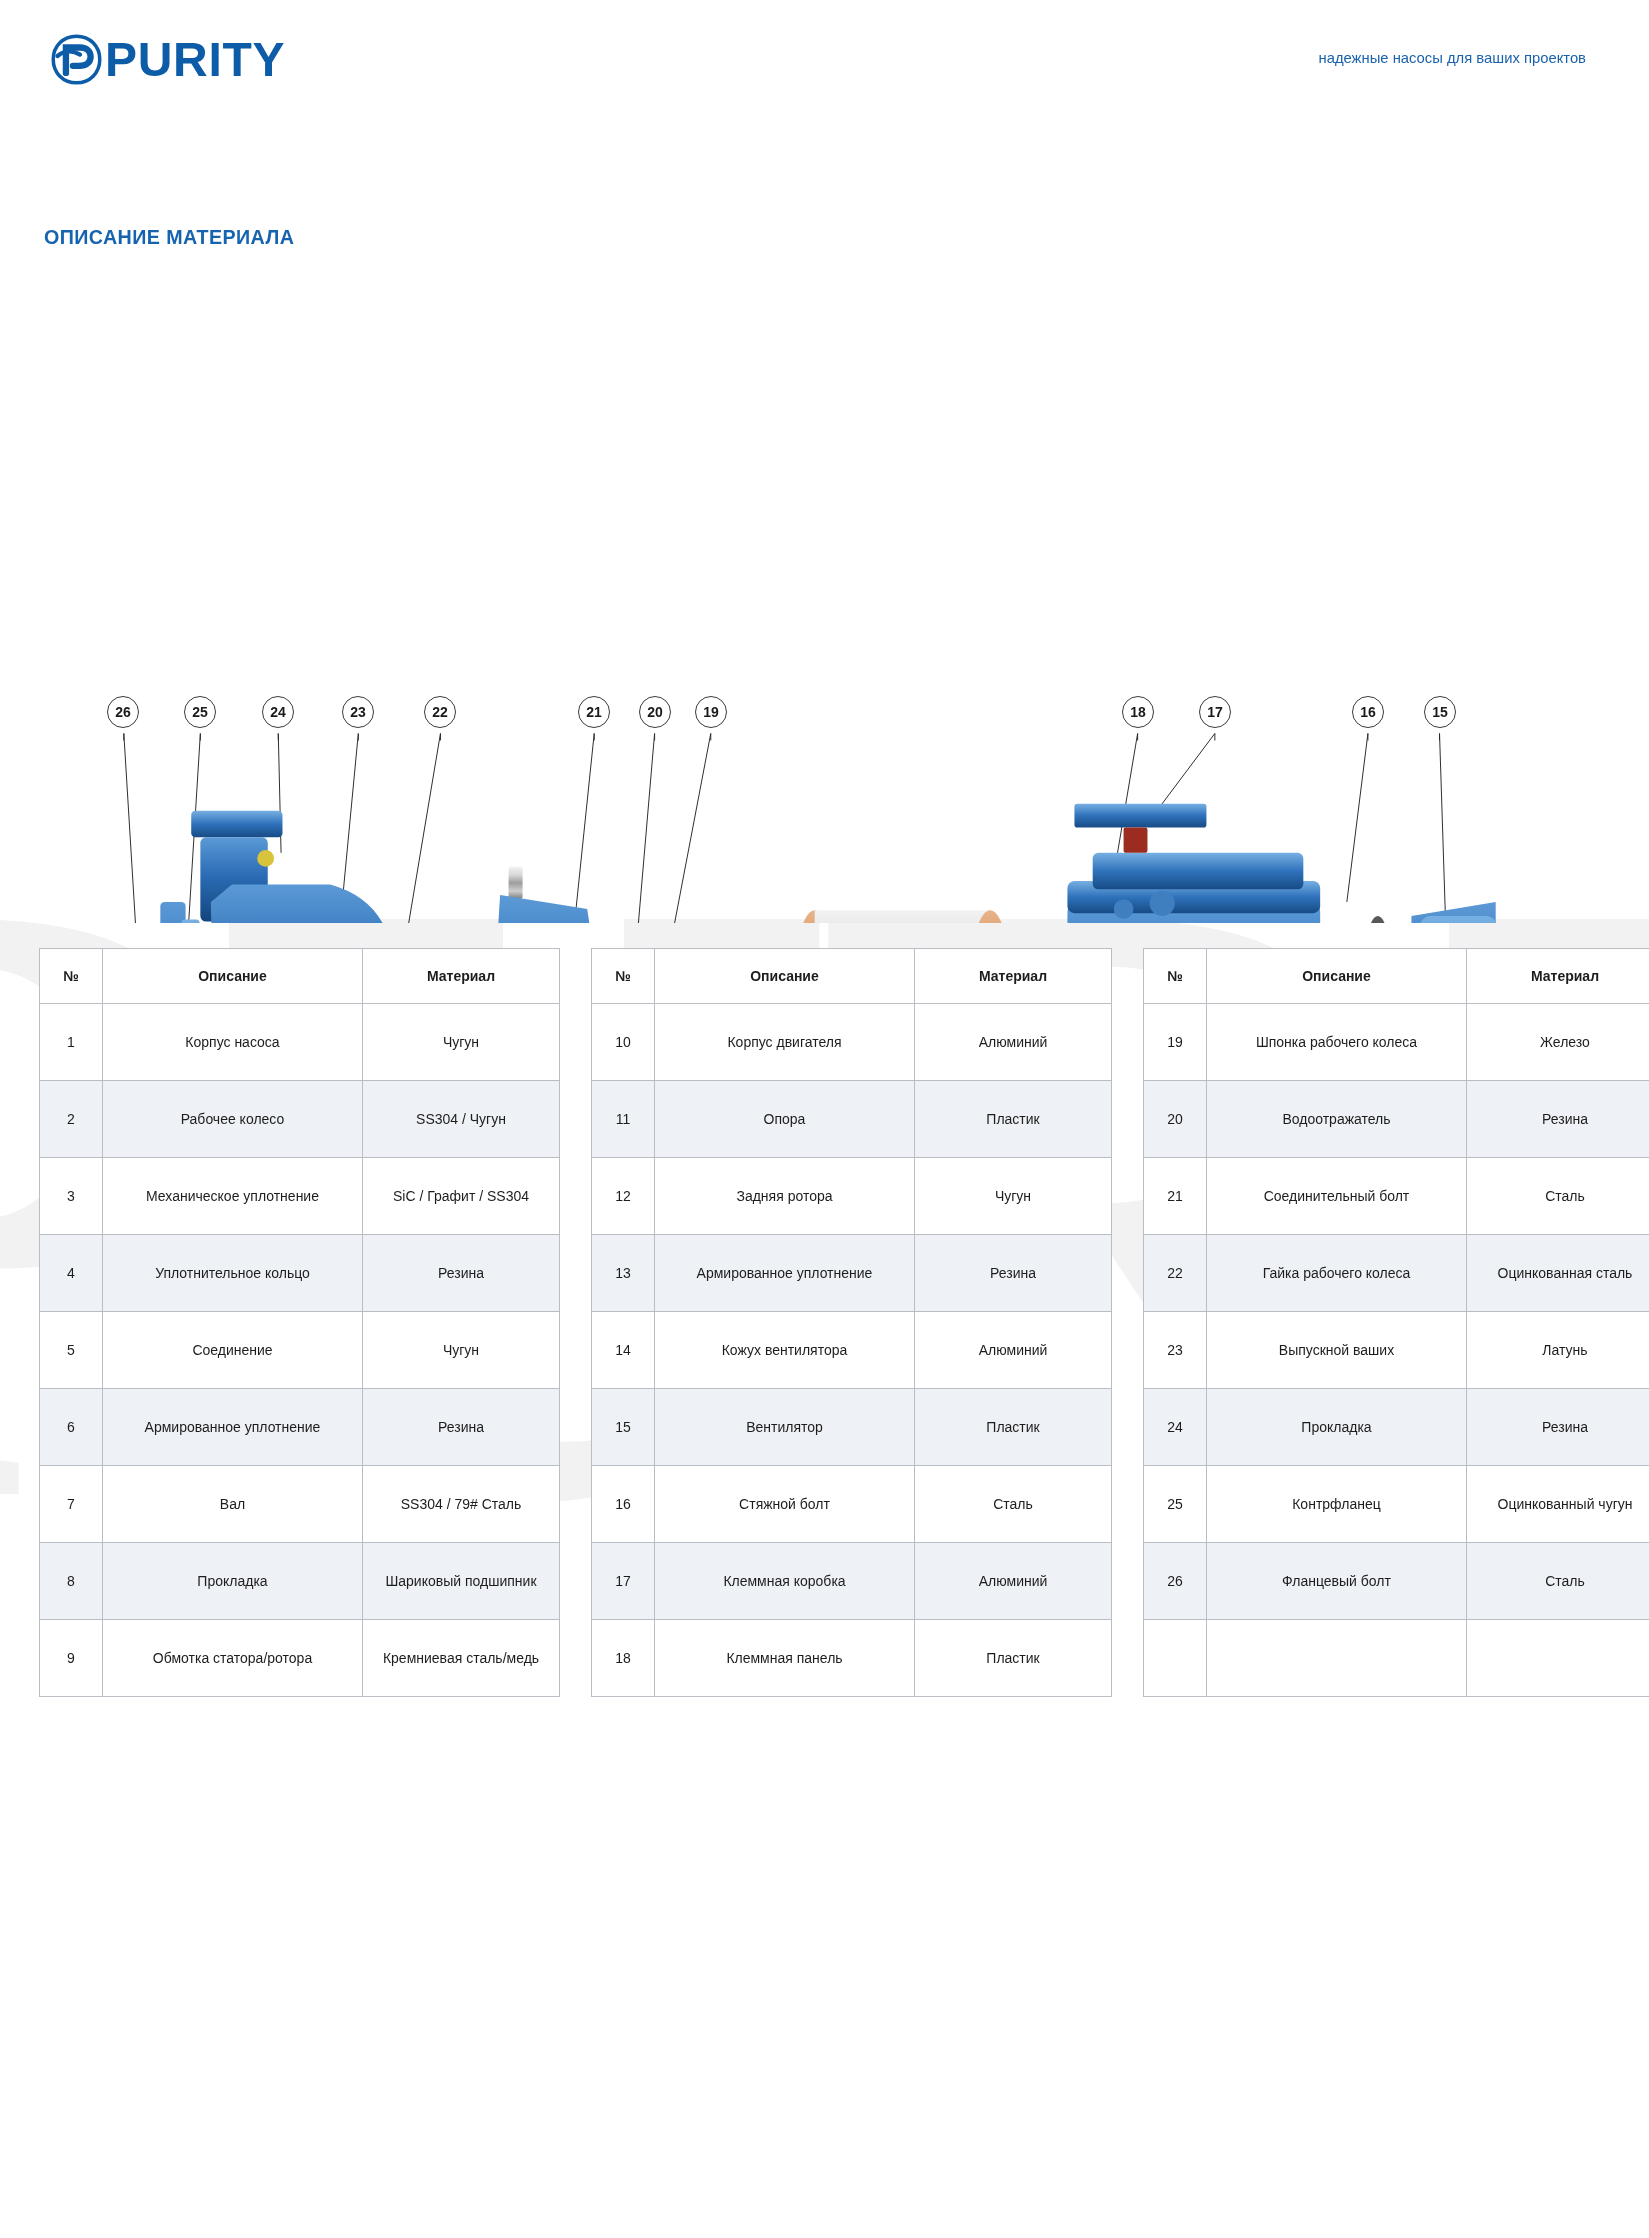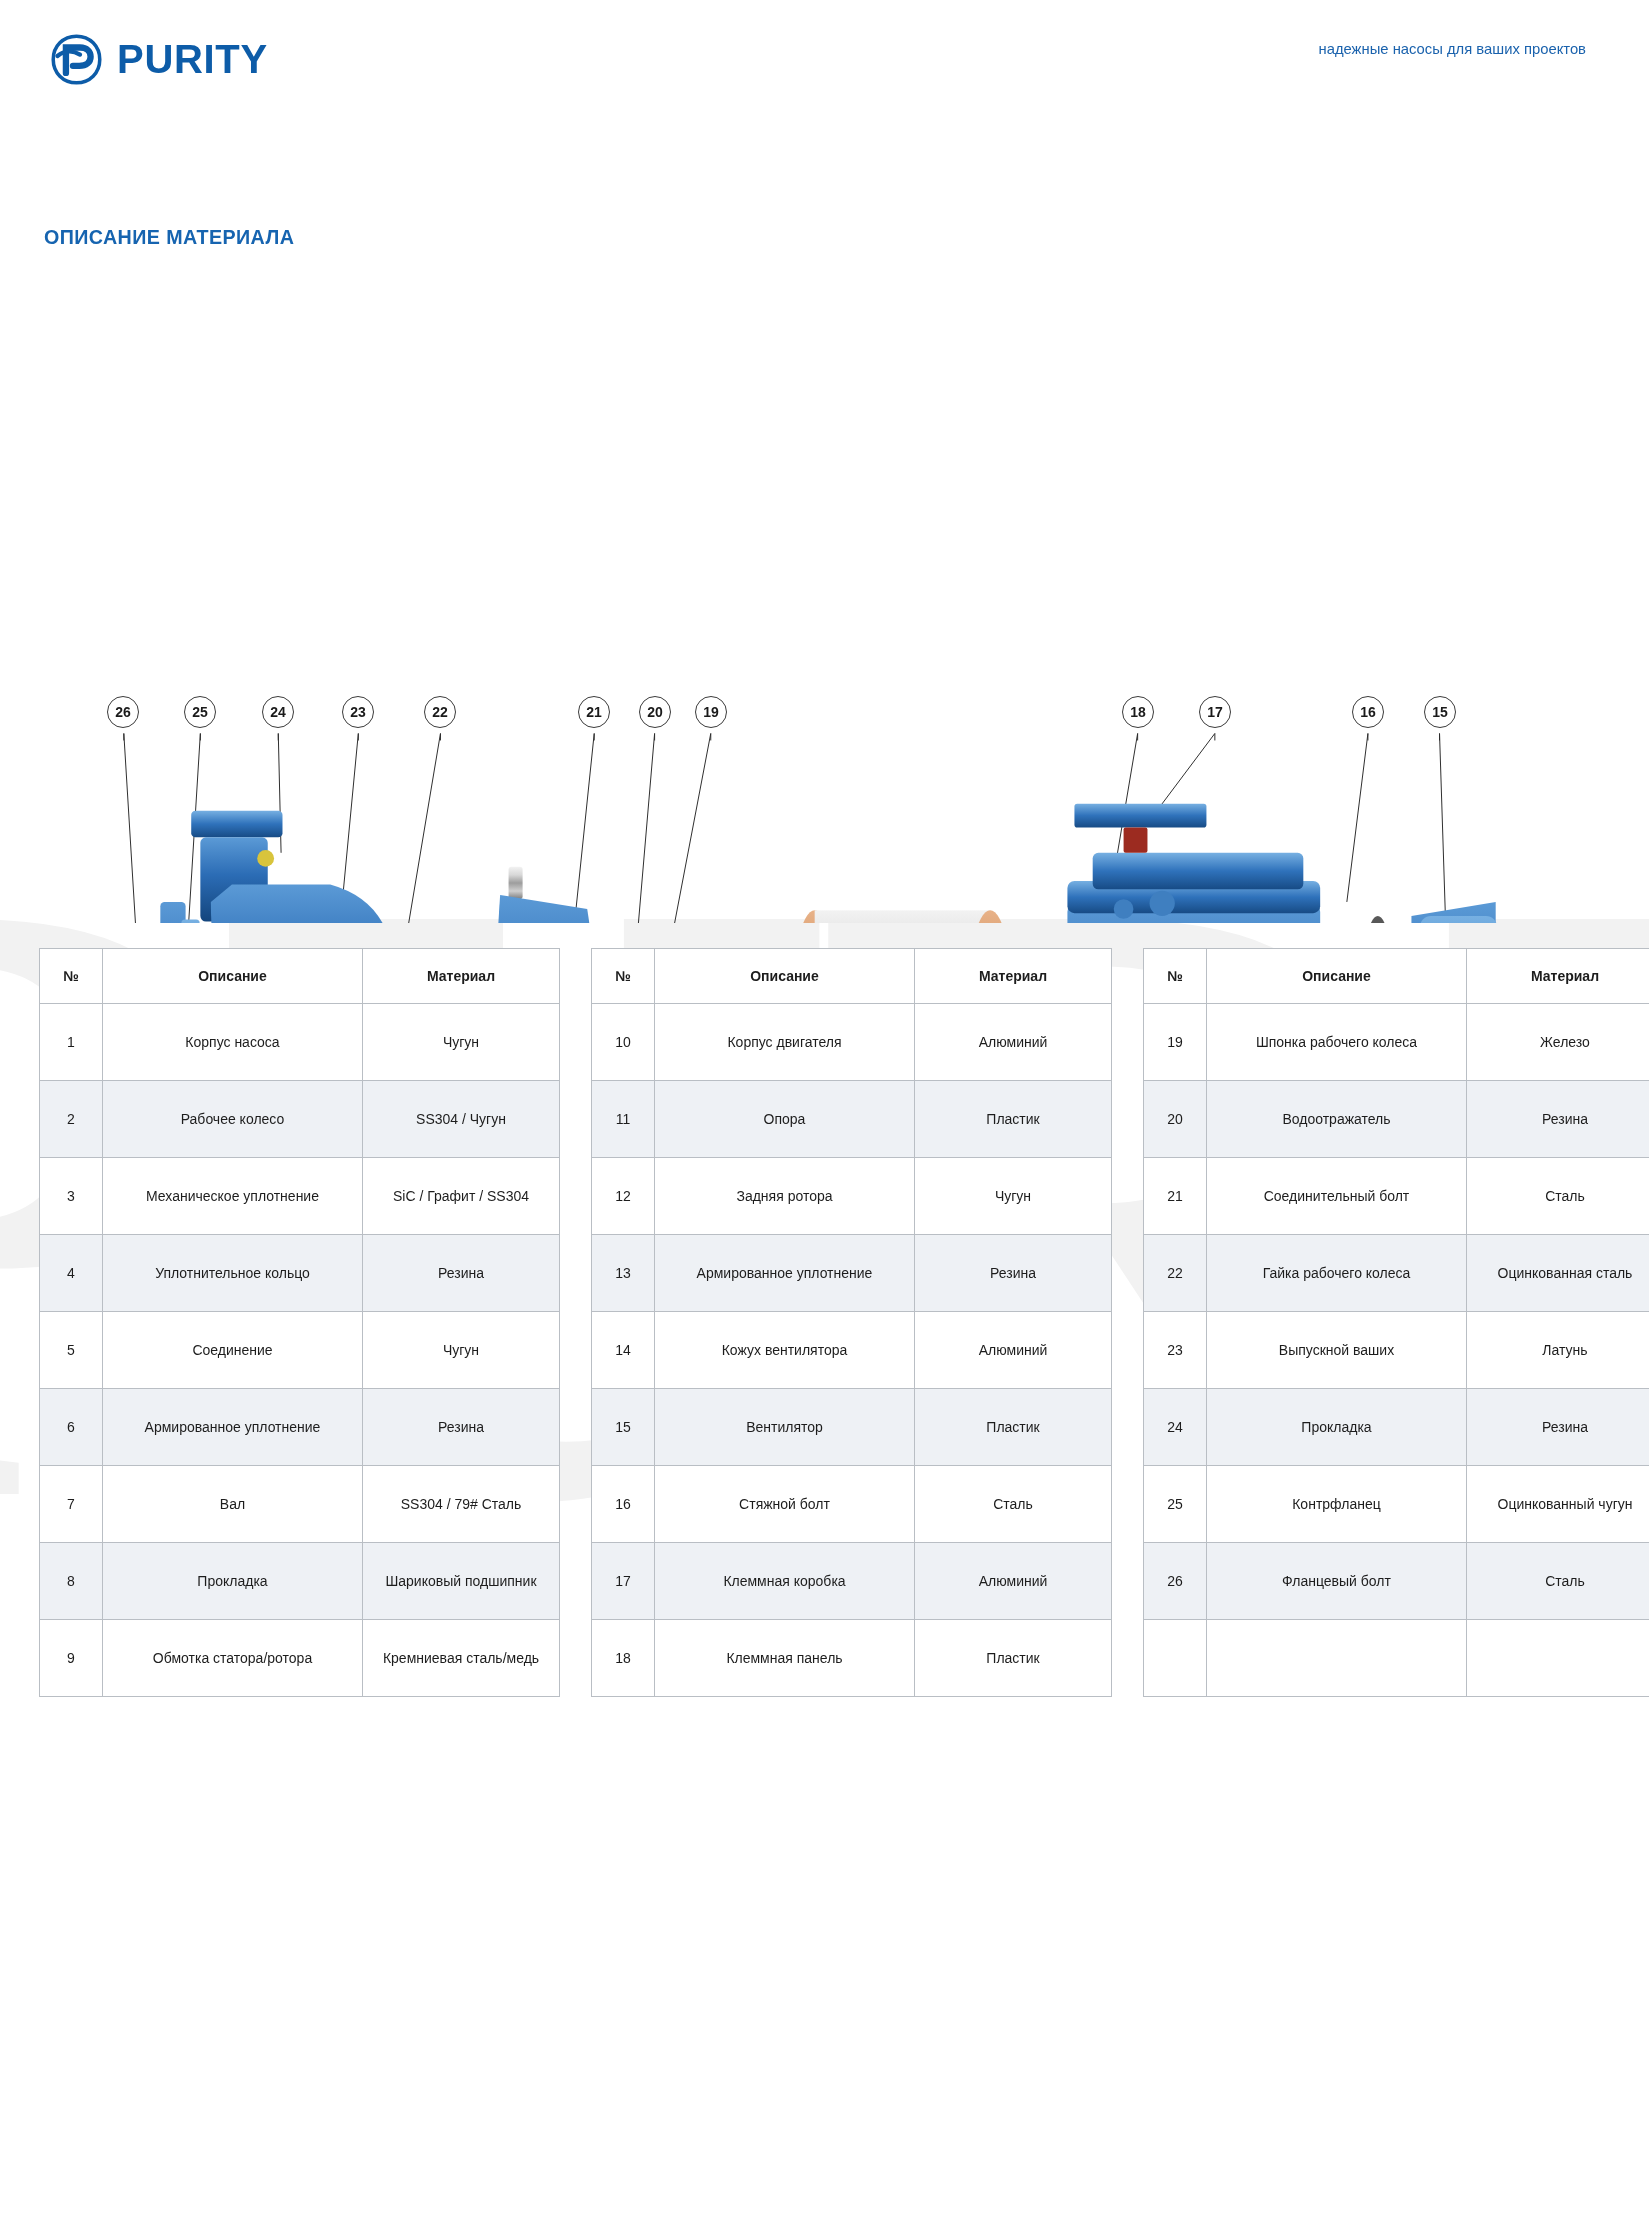--- a/index.html
+++ b/index.html
@@ -33,31 +33,31 @@
     z-index: 3;
     height: 119px;
     padding: 32px 63px 0 49px;
     display: flex;
     align-items: flex-start;
     justify-content: space-between;
   }
   .logo { display: flex; align-items: center; }
   .logo svg { display:block; }
   .logo-text {
-    font-size: 40px;
+    font-size: 48px;
     font-weight: bold;
     letter-spacing: 0.7px;
     color: #0d5ca8;
     font-family: "Liberation Sans", sans-serif;
-    margin-left: 13px;
+    margin-left: 1px;
   }
   .tagline {
     font-size: 14.8px;
     color: #1a62ad;
-    margin-top: 9px;
+    margin-top: 18px;
   }
   
   .section-title {
     position: relative;
     z-index: 3;
     margin: 107px 0 0 44px;
     font-size: 19.7px;
     font-weight: bold;
     color: #1664b0;
     letter-spacing: 0.4px;

